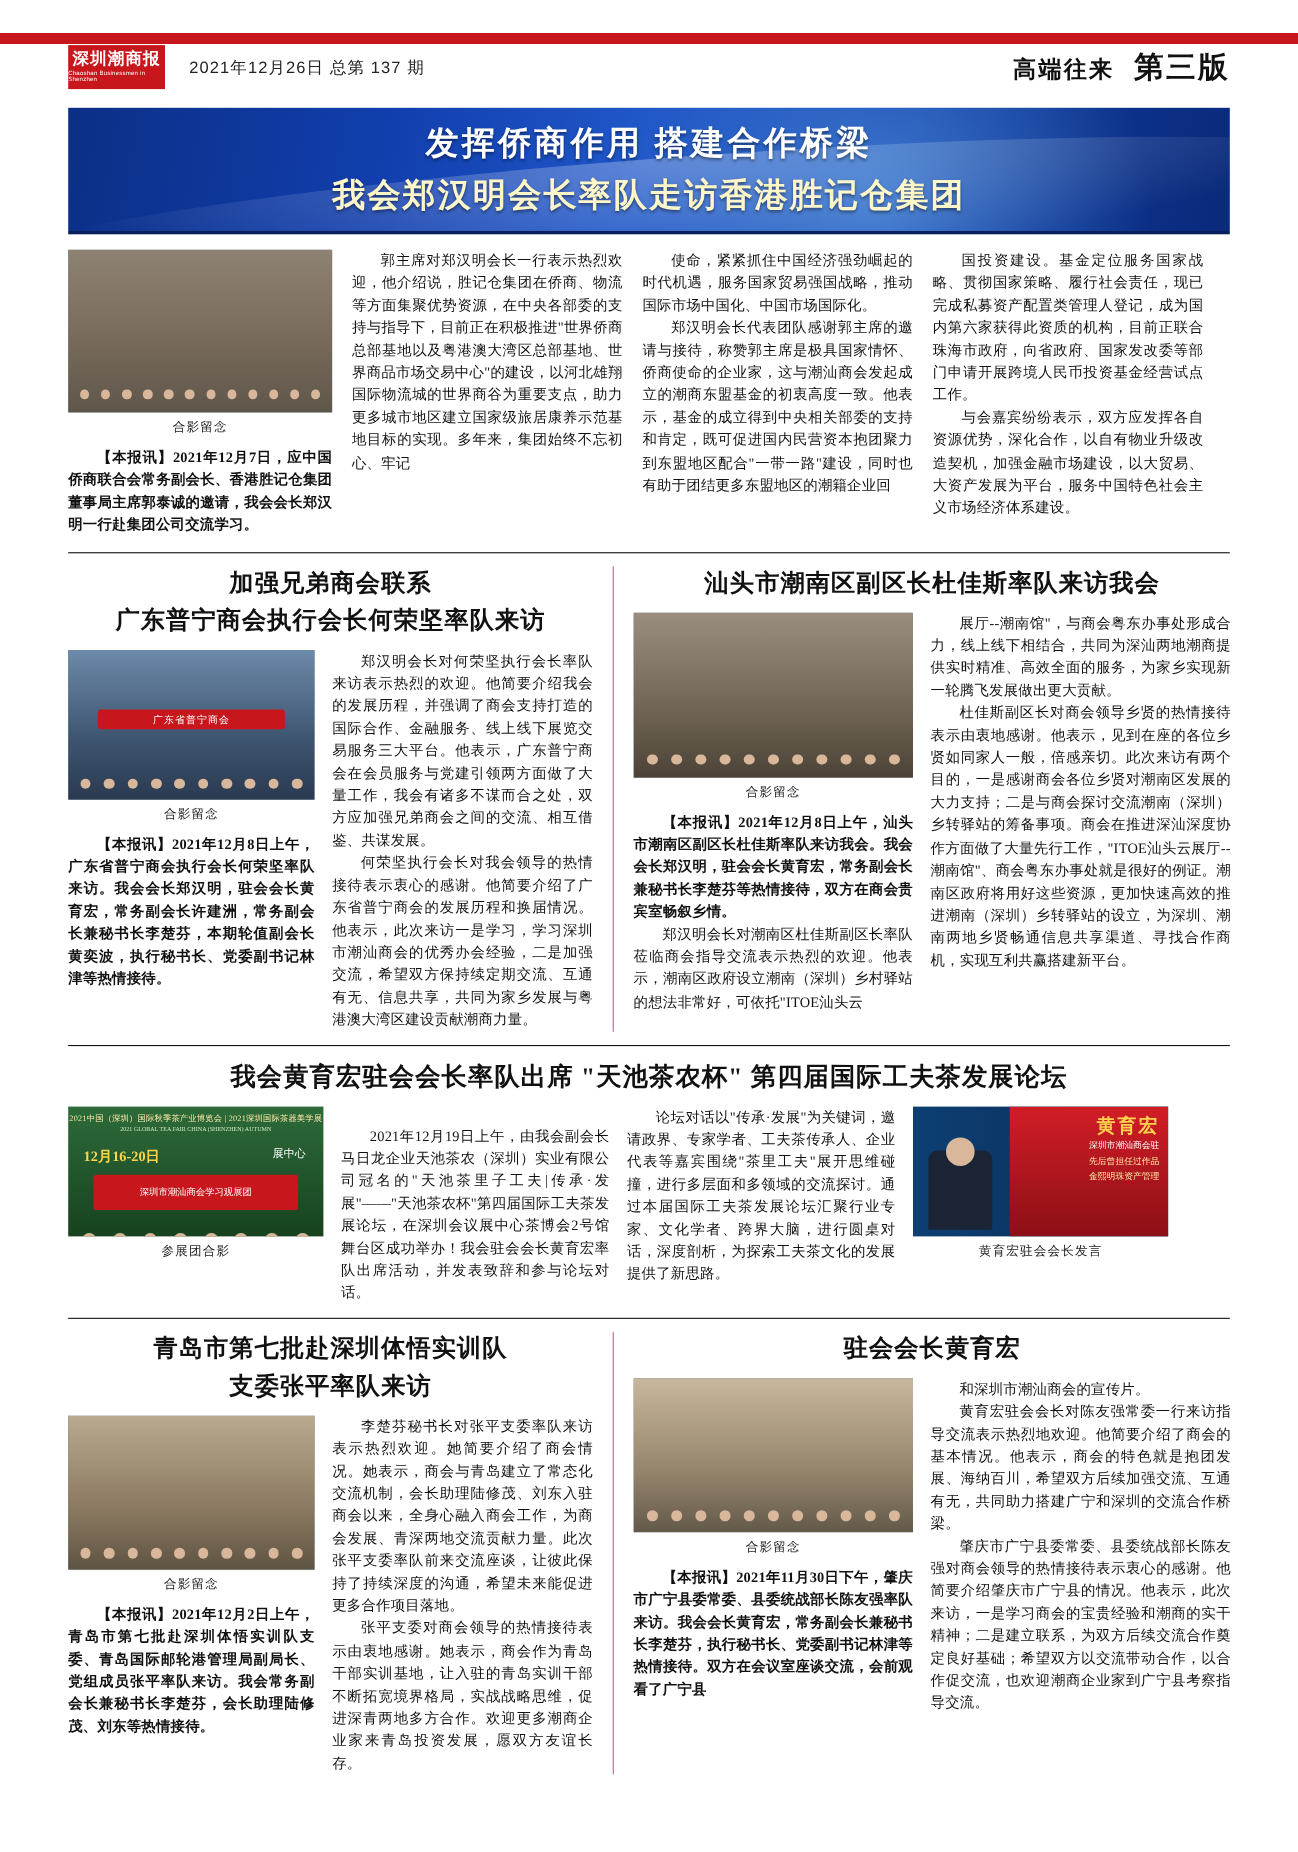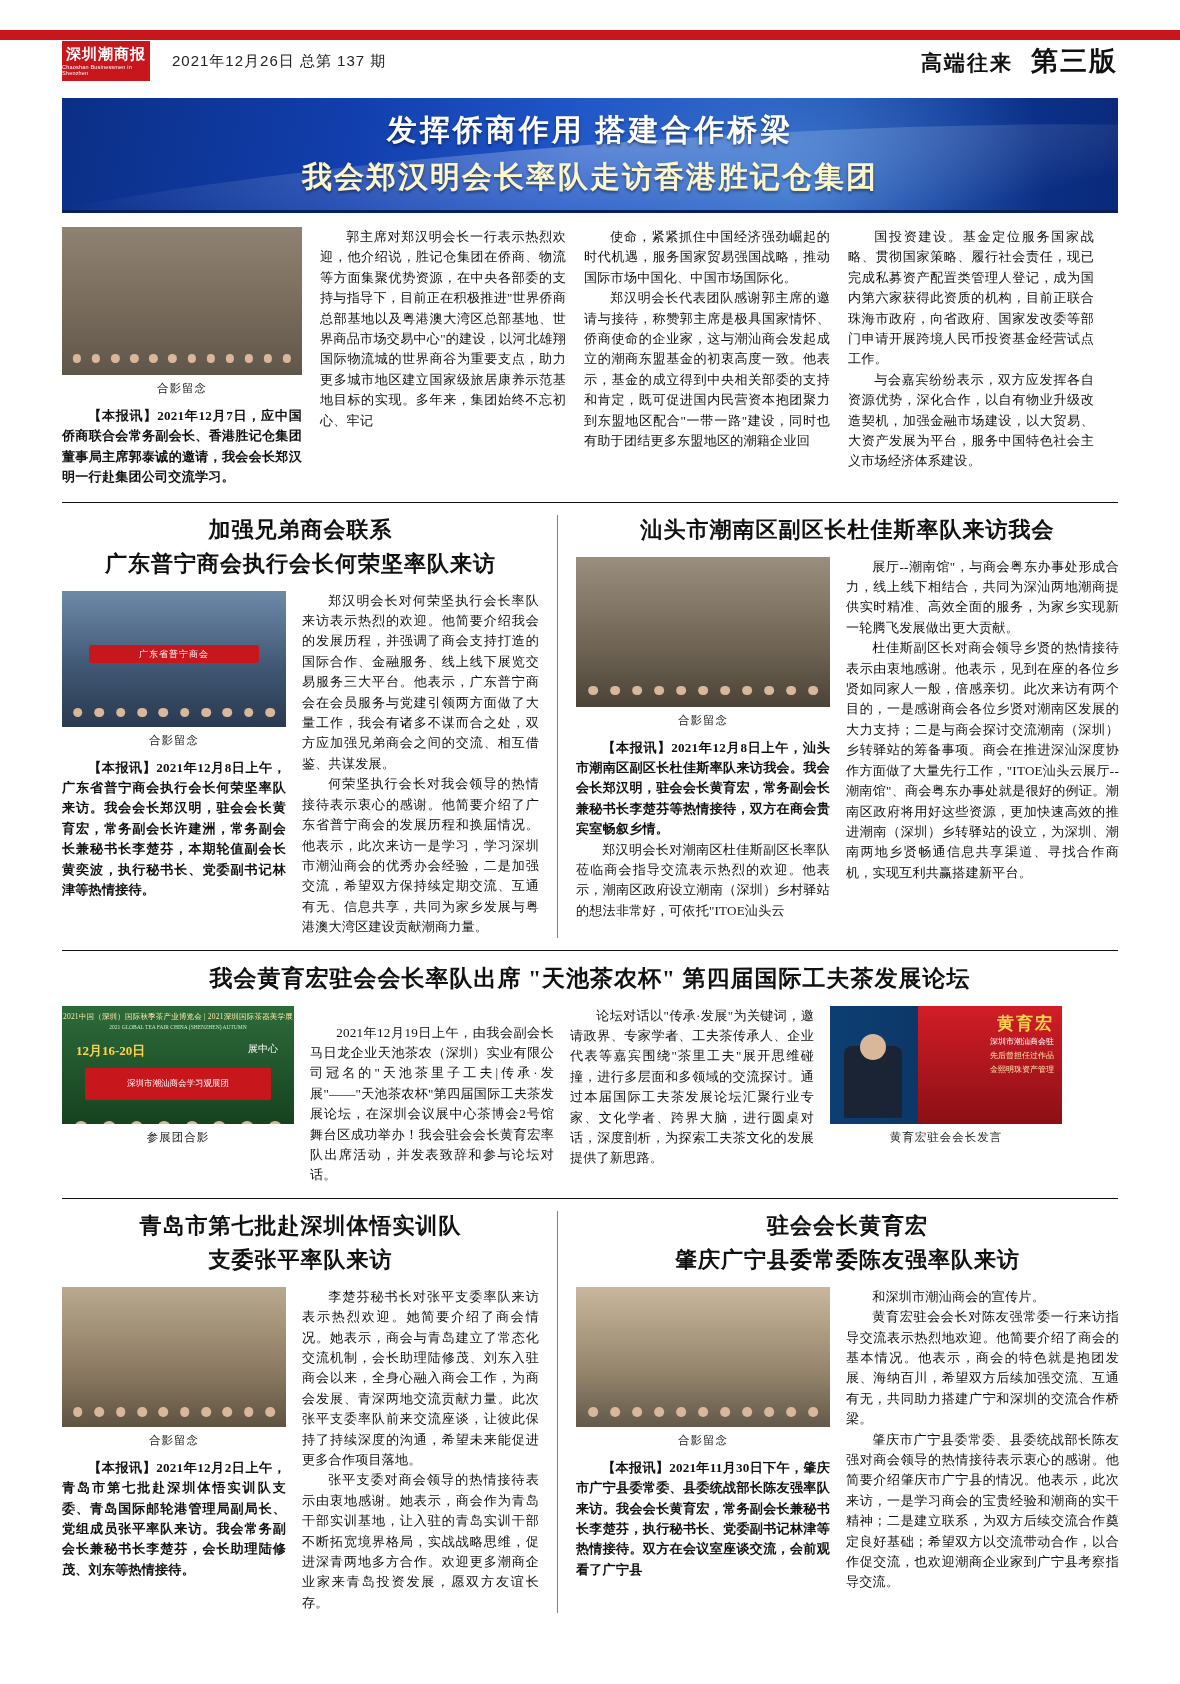--- a/index.html
+++ b/index.html
@@ -325,21 +325,20 @@
         </div>
         <div class="txt" style="width:237px;">
           <p>李楚芬秘书长对张平支委率队来访表示热烈欢迎。她简要介绍了商会情况。她表示，商会与青岛建立了常态化交流机制，会长助理陆修茂、刘东入驻商会以来，全身心融入商会工作，为商会发展、青深两地交流贡献力量。此次张平支委率队前来交流座谈，让彼此保持了持续深度的沟通，希望未来能促进更多合作项目落地。</p>
           <p>张平支委对商会领导的热情接待表示由衷地感谢。她表示，商会作为青岛干部实训基地，让入驻的青岛实训干部不断拓宽境界格局，实战战略思维，促进深青两地多方合作。欢迎更多潮商企业家来青岛投资发展，愿双方友谊长存。</p>
         </div>
       </div>
     </div>
 
     <div class="col-sep" style="width:561px;padding-left:18px;">
       <div class="headline" style="font-size:22px;">驻会会长黄育宏</div>
-      <div class="headline" style="font-size:22px;margin-top:4px;">肇庆广宁县委常委陈友强率队来访</div>
       <div style="display:flex;gap:16px;margin-top:12px;">
         <div style="width:254px;">
           <div class="photo" style="height:140px;">
             <div class="wall" style="background:linear-gradient(#c8b79c,#95856c 60%,#63594a);"></div>
             <div class="people">
               <div class="p b"></div>
                 <div class="p"></div>
                 <div class="p g"></div>
                 <div class="p r"></div>
               <div class="p"></div>

